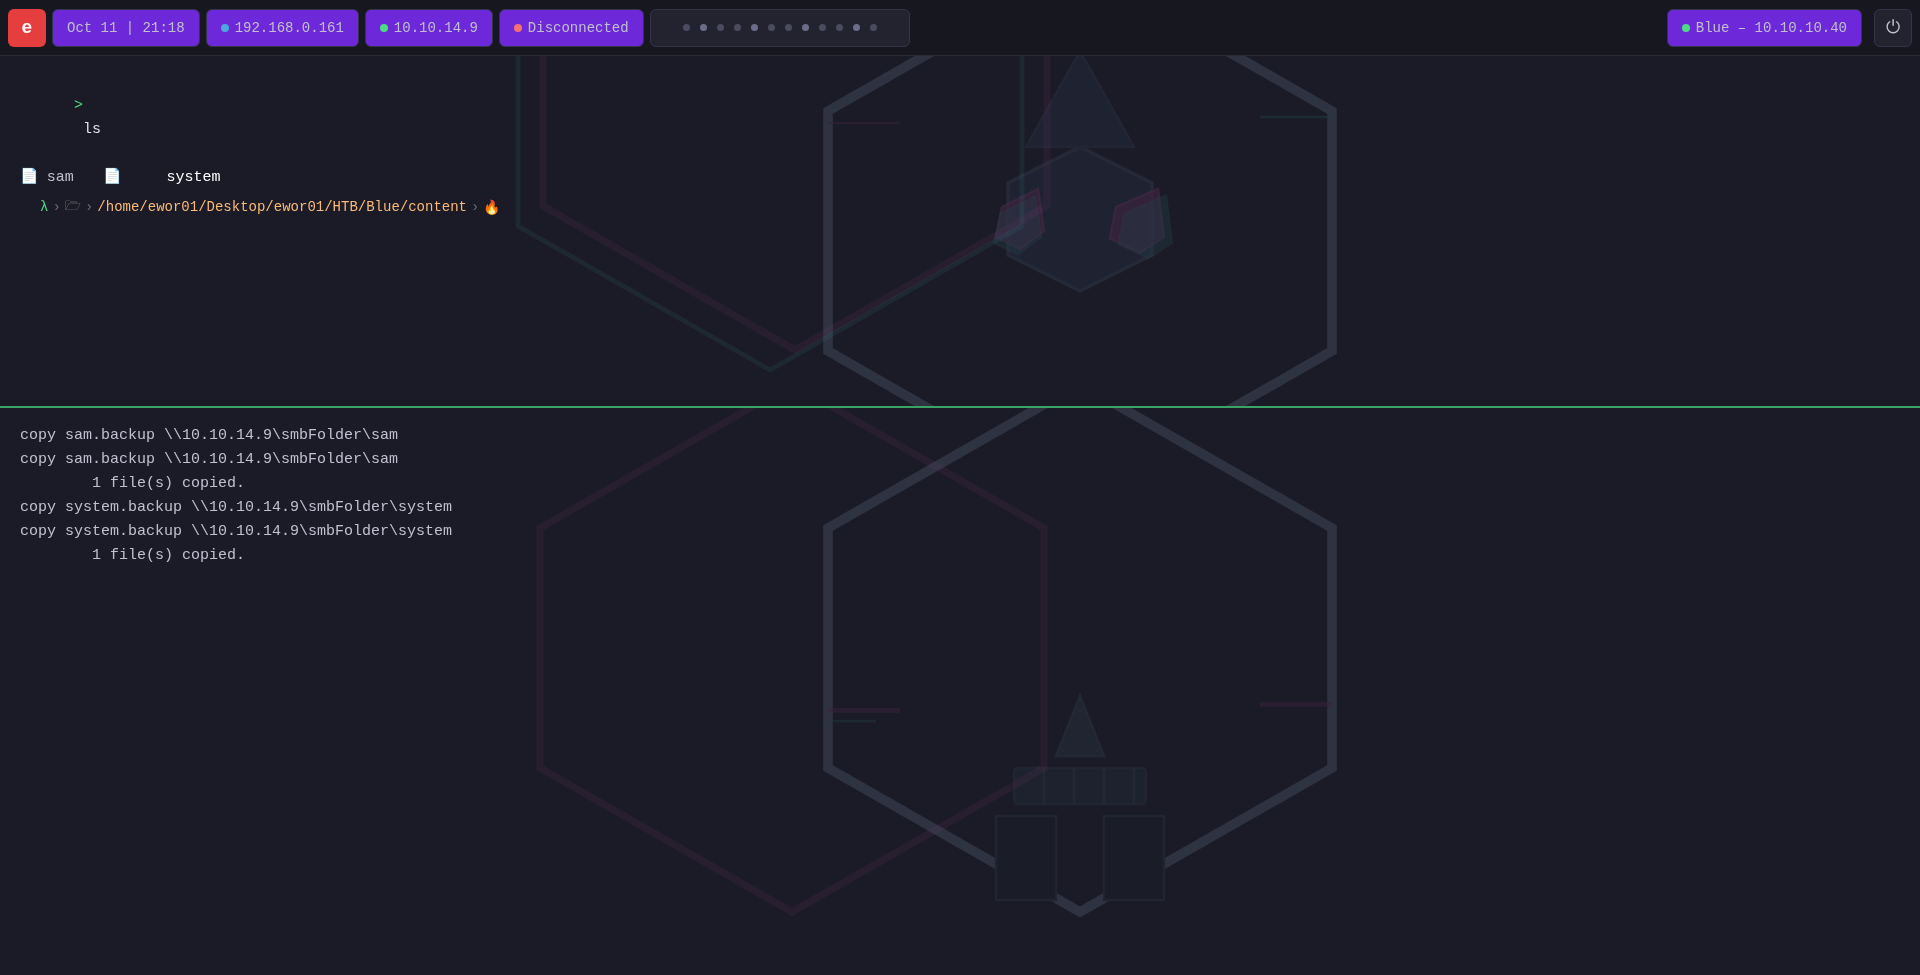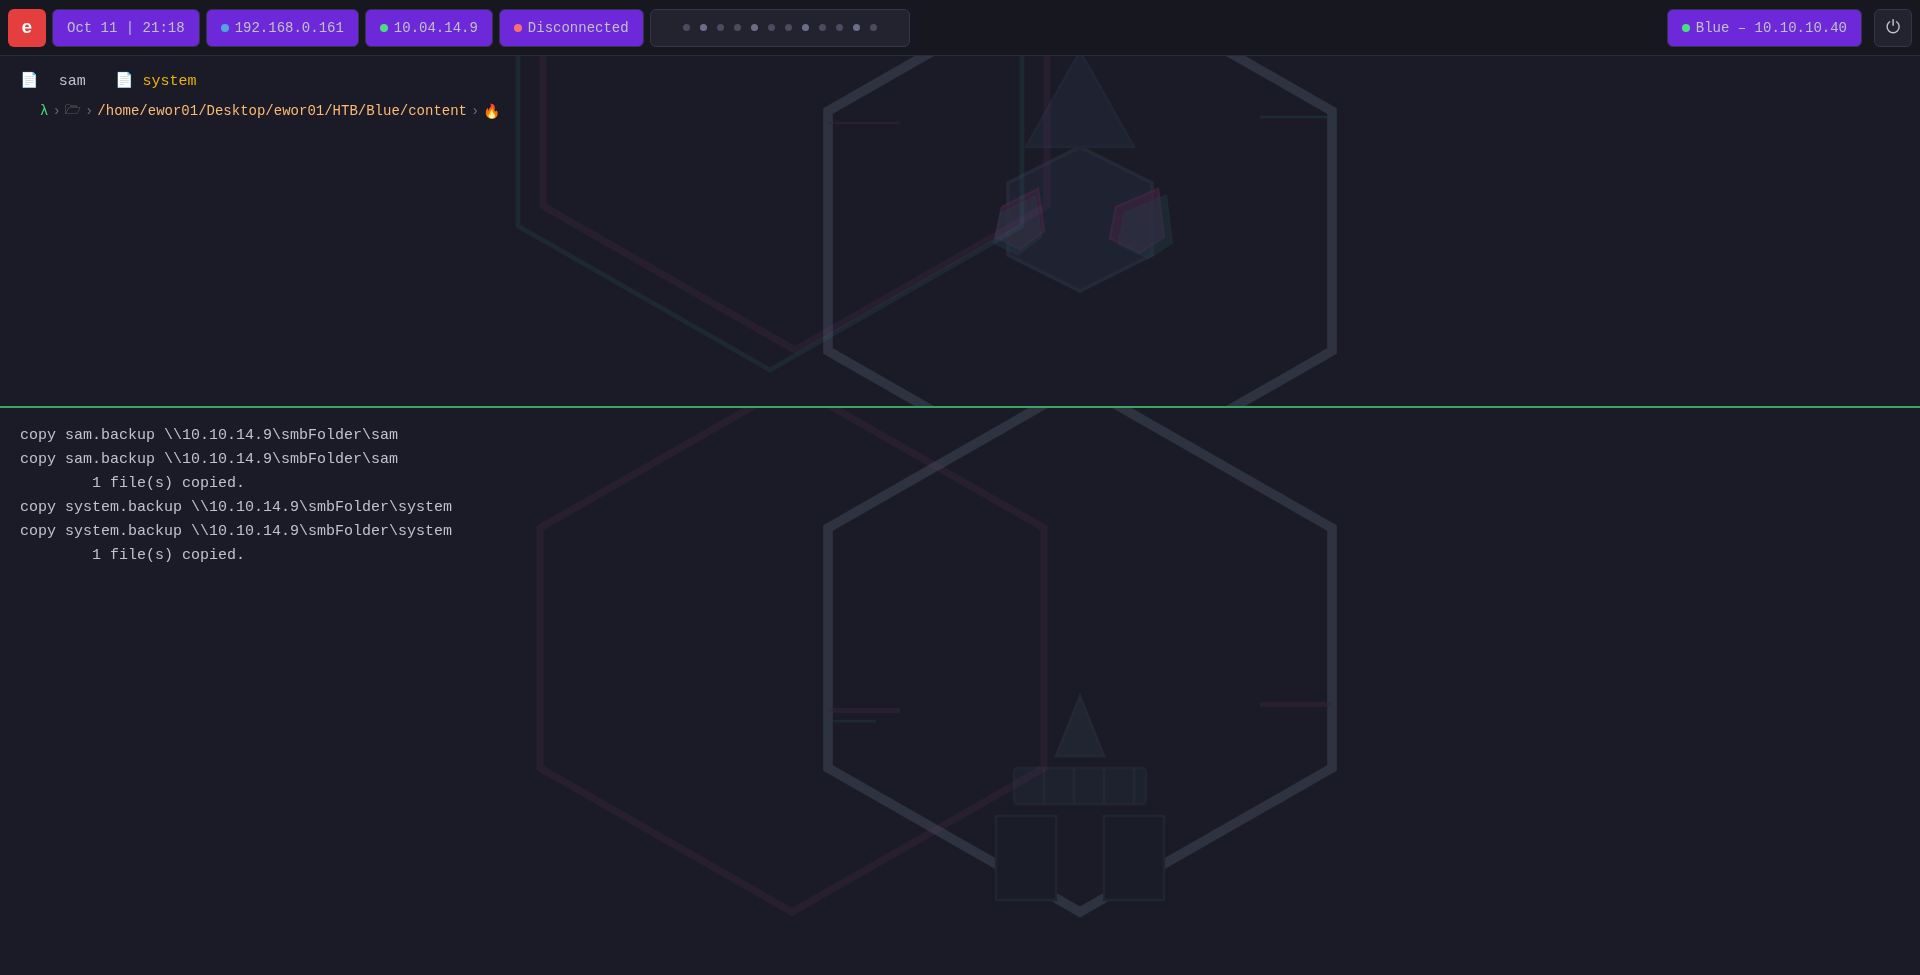--- a/index.html
+++ b/index.html
@@ -230,21 +230,21 @@
     <span>Oct 11  |  21:18</span>
   </div>
 
   <div class="tb-pill">
     <span class="dot dot-blue"></span>
     <span>192.168.0.161</span>
   </div>
 
   <div class="tb-pill">
     <span class="dot dot-green"></span>
-    <span>10.04.14.9</span>
+    <span>10.10.14.9</span>
   </div>
 
   <div class="tb-pill">
     <span class="dot dot-red"></span>
     <span>Disconnected</span>
   </div>
 
   <div class="tb-dots">
 
   <span></span>
@@ -296,28 +296,32 @@
       <line x1="400" y1="155" x2="460" y2="155" stroke="#44cccc" stroke-width="2" opacity="0.5"></line>
     </svg>
 
     <svg class="hex-watermark glitch-layer" style="left:calc(50% - 300px + 15px); top:30px; opacity:0.07;" viewBox="0 0 500 500" xmlns="http://www.w3.org/2000/svg">
       <polygon points="250,30 460,150 460,350 250,470 40,350 40,150" fill="none" stroke="#cc44aa" stroke-width="6"></polygon>
     </svg>
     <svg class="hex-watermark glitch-layer" style="left:calc(50% - 300px - 10px); top:50px; opacity:0.07;" viewBox="0 0 500 500" xmlns="http://www.w3.org/2000/svg">
       <polygon points="250,30 460,150 460,350 250,470 40,350 40,150" fill="none" stroke="#44cccc" stroke-width="4"></polygon>
     </svg>
 
+    <div class="term-line">
+      <span class="term-prompt">&gt;</span>
+      <span class="term-cmd"> ls</span>
+    </div>
     <div class="term-line" style="display:flex; align-items:center; gap:30px; padding-left:0;">
       <span style="display:flex;align-items:center;gap:4px;">
         <span class="term-file-icon">📄</span>
-        <span style="color:#c0c0d0;margin-left:12px;">sam</span>
+        <span style="color:#c0c0d0;">sam</span>
       </span>
       <span style="display:flex;align-items:center;gap:4px;">
         <span class="term-file-icon">📄</span>
-        <span style="color:#eab308;">system</span>
+        <span style="color:#ffffff;margin-left:36px;">system</span>
       </span>
     </div>
 
     <div class="term-path-bar">
       <span class="lambda">λ</span>
       <span class="chevron">›</span>
       <span class="folder-icon">🗁</span>
       <span class="chevron">›</span>
       <span class="path-part">/home/ewor01/Desktop/ewor01/HTB/Blue/content</span>
       <span class="chevron">›</span>

